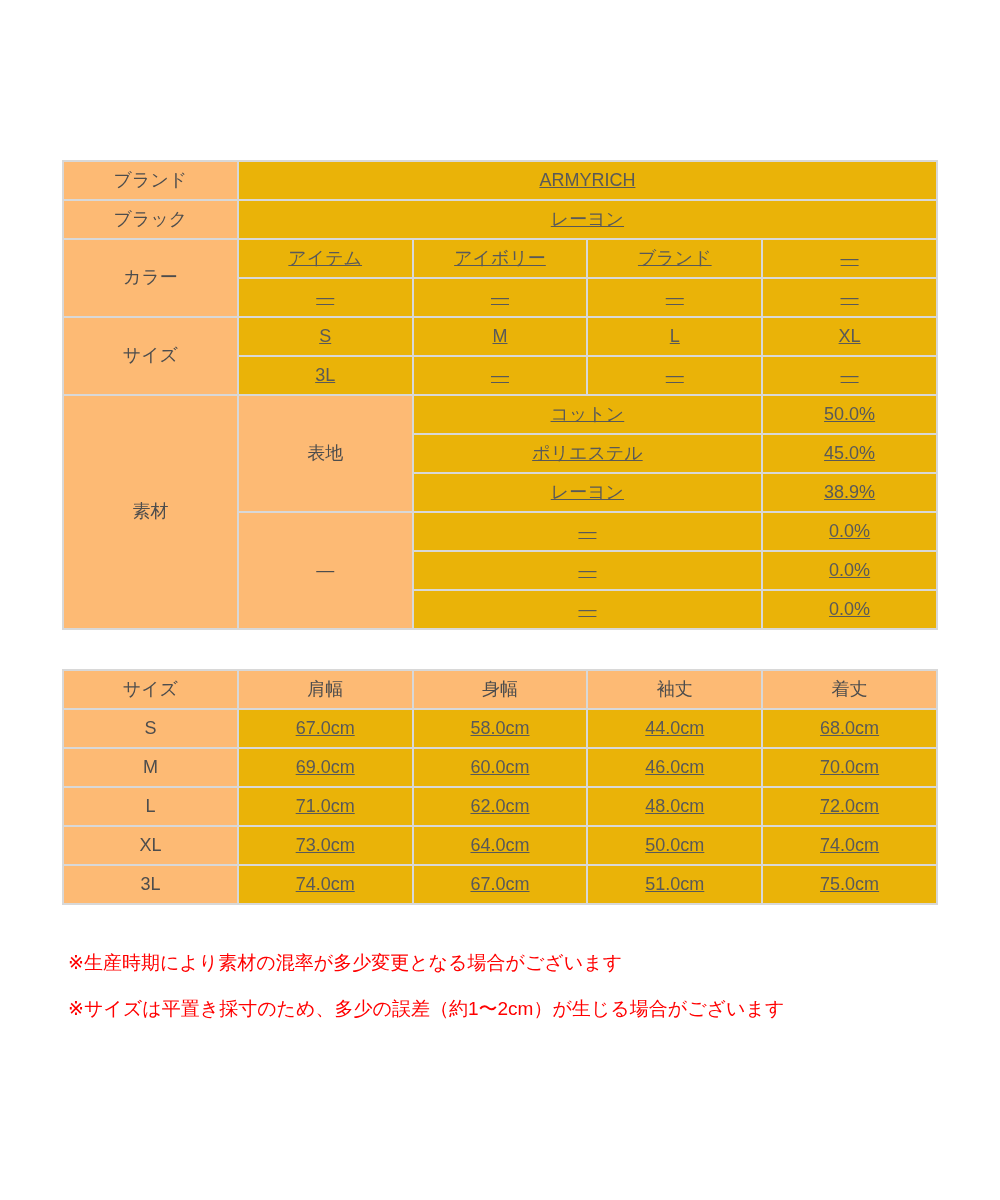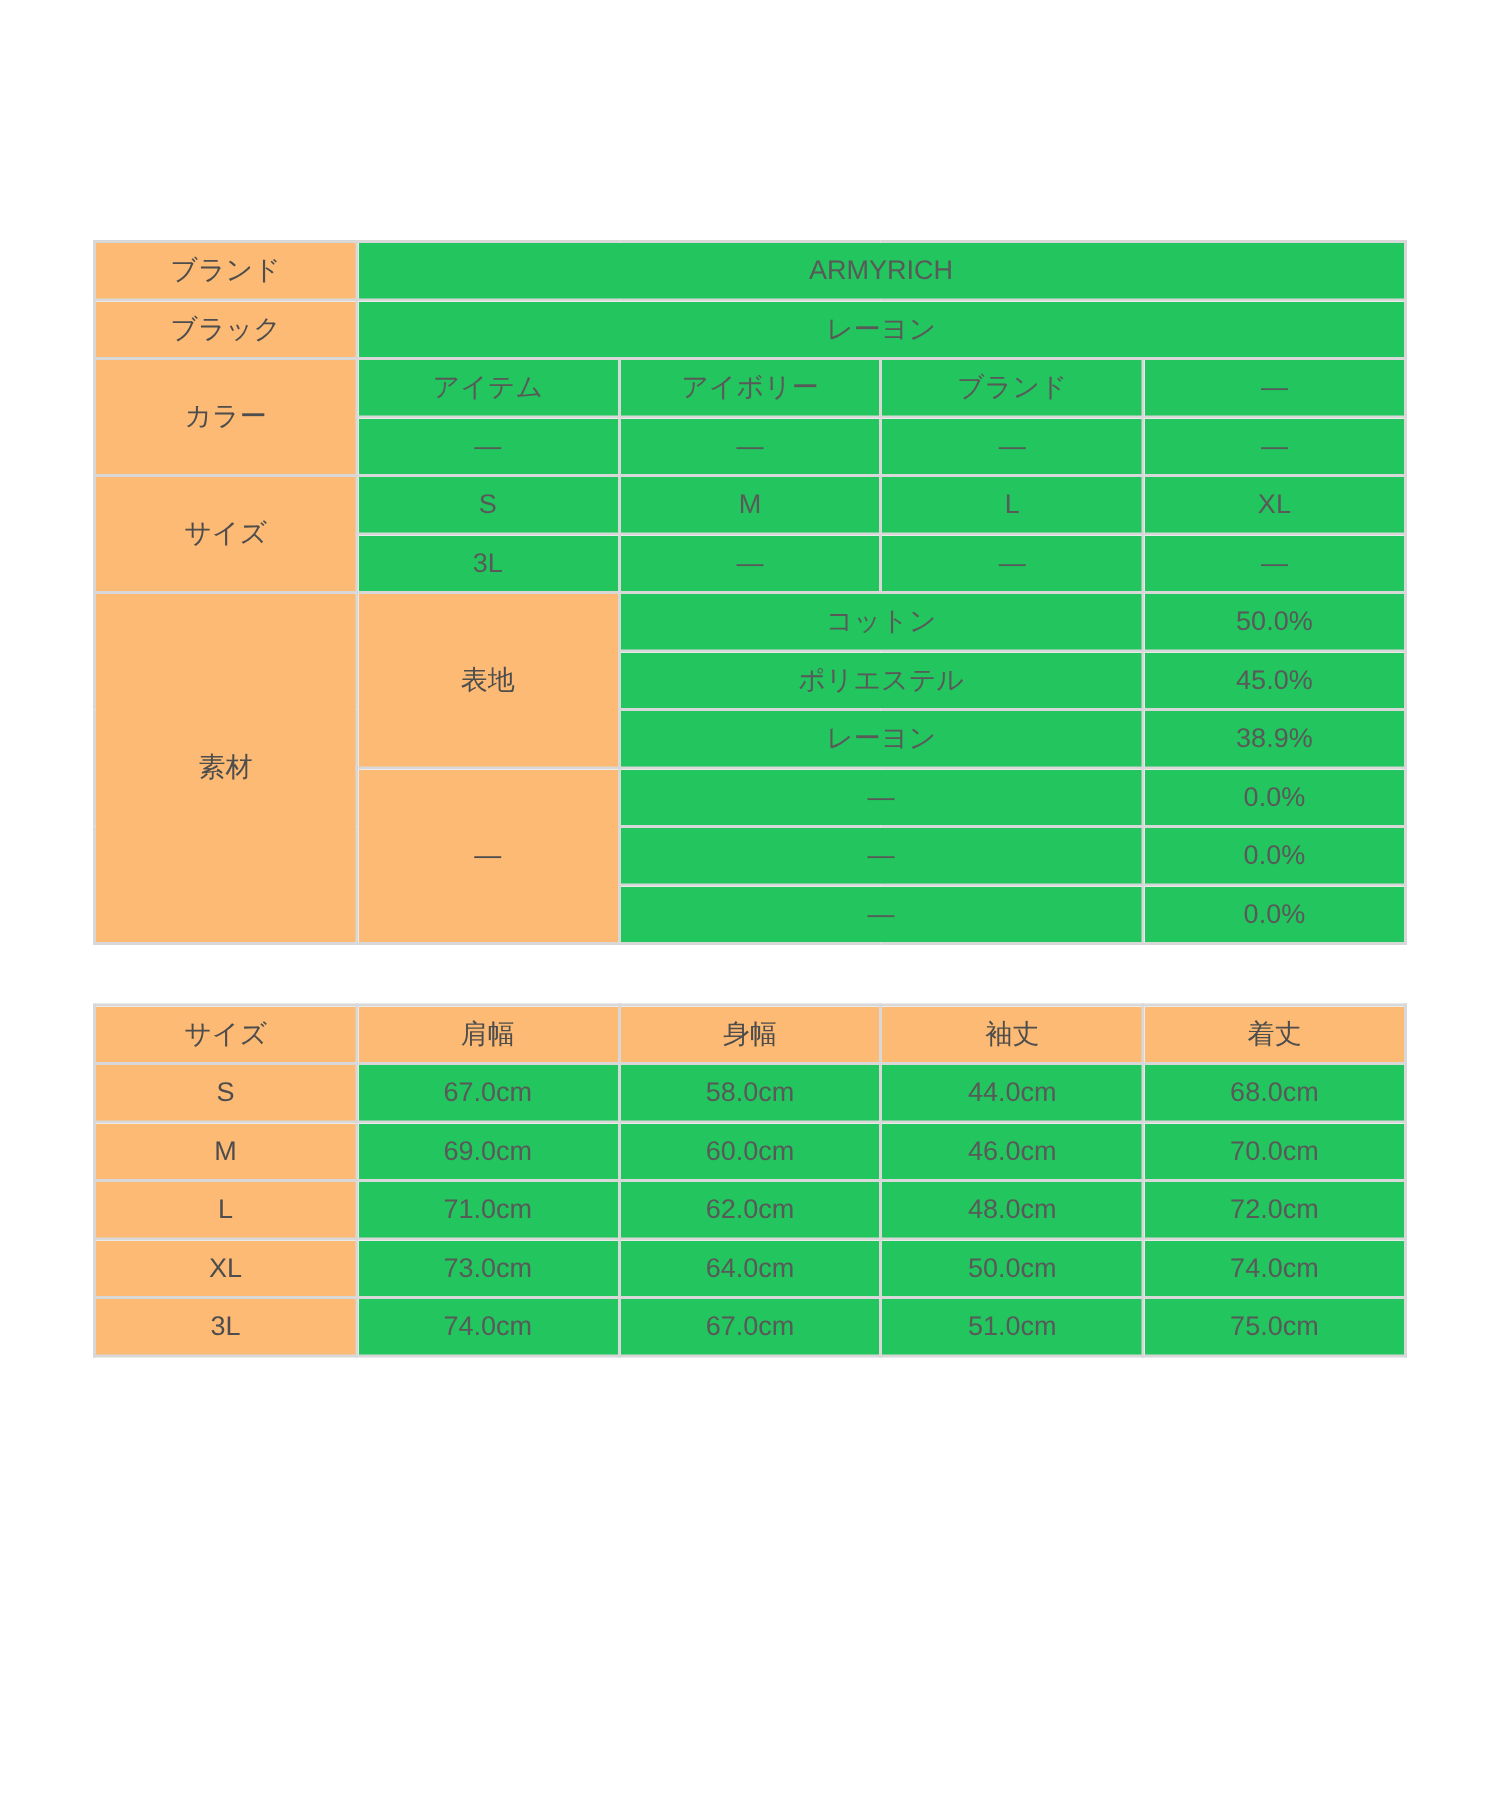--- a/index.html
+++ b/index.html
@@ -37,23 +37,24 @@
     line-height: 1.2;
     overflow: hidden;
     white-space: nowrap;
   }
   table.spec th {
     background: #fdba74;
     color: #4d4d4d;
     font-weight: normal;
   }
   table.spec td {
-    background: #22c55e;
+    background: #eab308;
     color: #595959;
     font-weight: normal;
+    text-decoration: underline;
   }
   .size-chart-wrap { margin-top: 39px; }
   .notes {
     margin-top: 47px;
     padding-left: 6px;
   }
   .note {
     color: #ff0000;
     font-size: 19px;
     line-height: 1.2;
@@ -188,14 +189,18 @@
         <th>3L</th>
         <td>74.0cm</td>
         <td>67.0cm</td>
         <td>51.0cm</td>
         <td>75.0cm</td>
       </tr>
     </tbody>
       </table>
   </div>
 
+  <div class="notes">
+    <p class="note">※生産時期により素材の混率が多少変更となる場合がございます</p>
+    <p class="note">※サイズは平置き採寸のため、多少の誤差（約1〜2cm）が生じる場合がございます</p>
+  </div>
 
 </div>
 
 </body></html>

